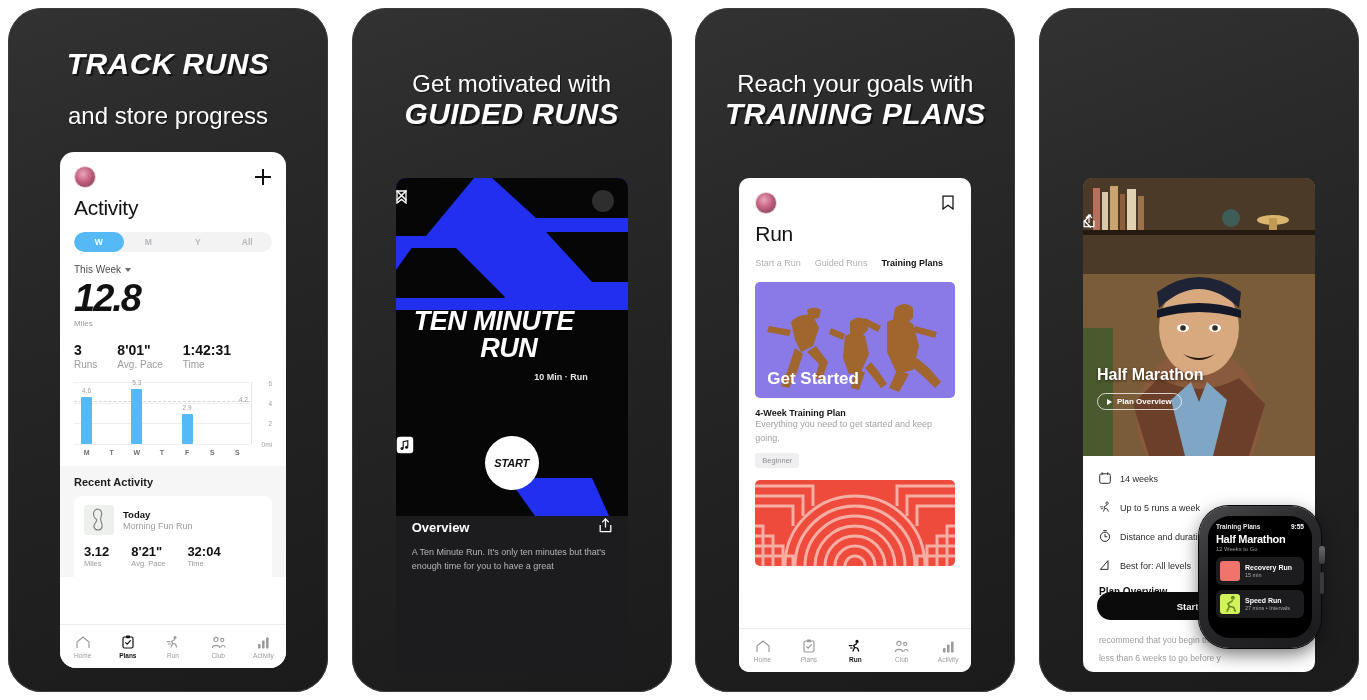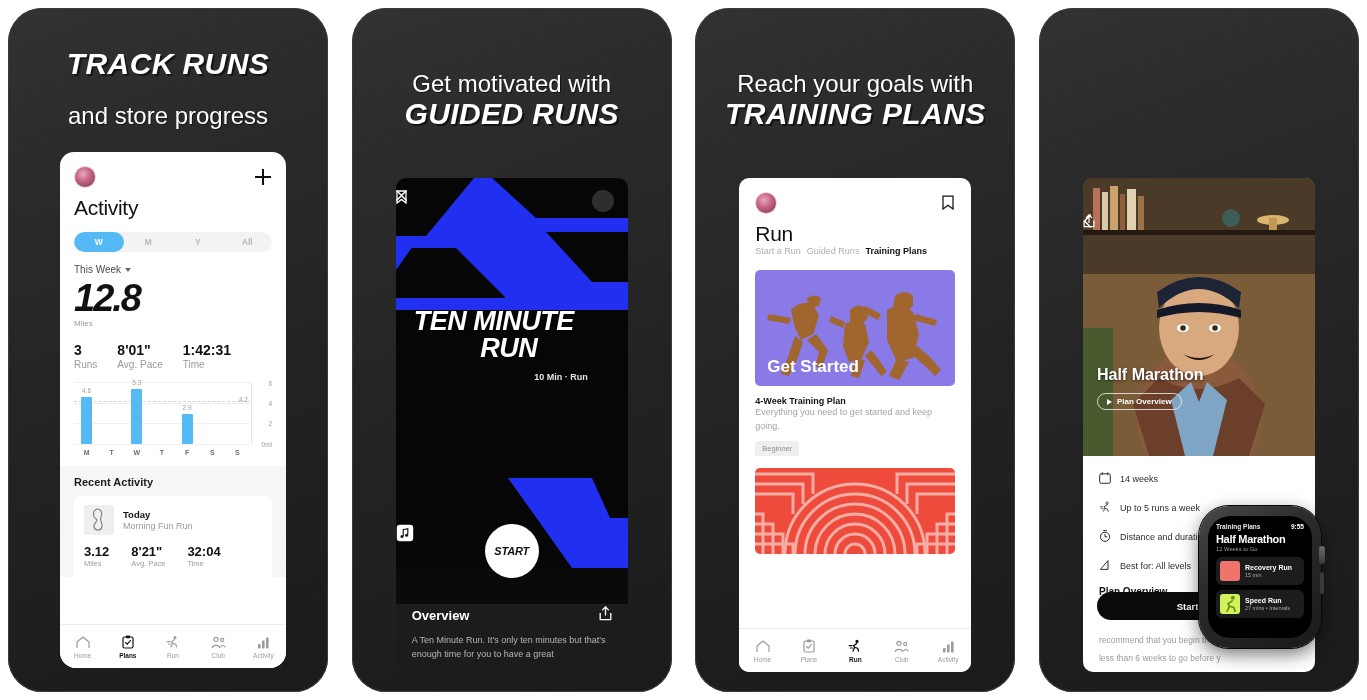--- a/index.html
+++ b/index.html
@@ -124,41 +124,41 @@
     position:absolute; left:0; right:0; bottom:0; height:44px; background:#fff;
     display:flex; align-items:center; border-top:1px solid #ececee;
   }
   .tabbar .tab { flex:1; text-align:center; }
   .tabbar .tab .ti { height:15px; display:flex; align-items:center; justify-content:center; }
   .tabbar .tab .tl { font-size:6.5px; color:#9b9b9e; margin-top:2px; }
   .tabbar .tab.active .tl { color:#111; font-weight:700;}
 
   
   .p2-screen { top: 170px; left: 44px; width: 232px; height: 494px; background:#1c1c1e; border-radius:10px;}
-  .p2-hero { position:relative; height:426px; background:#0a0a0a; overflow:hidden;}
+  .p2-hero { position:relative; height:338px; background:#0a0a0a; overflow:hidden;}
   .p2-hero svg { position:absolute; inset:0; }
   .p2-top { position:absolute; top:12px; left:0; right:0; display:flex; justify-content:space-between; padding:0 14px; }
   .ic-sq { width:18px;height:18px;display:flex;align-items:center;justify-content:center;}
   .ic-close { width:22px;height:22px;border-radius:50%;background:rgba(255,255,255,.16);display:flex;align-items:center;justify-content:center;}
   .p2-titles { position:absolute; left:0; right:0; top:130px; text-align:left; padding-left:18px; }
   .p2-t1 { font-size:27px; font-weight:800; font-style:italic; color:#fff; line-height:1.0; text-shadow:2px 2px 0 rgba(0,0,0,.35); letter-spacing:-0.5px;}
   .p2-sub { font-size:9px; color:#e6e6e6; margin-top:10px; padding-left:2px;}
   .p2-ctrls { position:absolute; bottom:26px; left:0; right:0; display:flex; align-items:center; justify-content:center; gap:30px;}
   .start-btn { width:54px;height:54px;border-radius:50%;background:#fff;display:flex;align-items:center;justify-content:center;font-size:11px;font-weight:800;font-style:italic;color:#111;letter-spacing:-0.2px;}
   .p2-overview { padding:2px 16px; }
   .p2-ov-row { display:flex; align-items:center; justify-content:space-between;}
   .p2-ov-title { font-size:13px; font-weight:700; color:#fff;}
   .p2-ov-body { font-size:9px; color:#b6b6b8; margin-top:9px; line-height:1.55;}
 
   
   .p3-screen { top:170px; left:44px; width:232px; height:494px; background:#fff; border-radius:10px;}
   .p3-top { padding:14px 16px 0 16px;}
   .bookmark { width:13px;height:16px;}
   .p3-title { font-size:21px; font-weight:500; color:#111; margin-top:8px; letter-spacing:-0.3px;}
-  .p3-tabs { display:flex; gap:6px; }
+  .p3-tabs { display:flex; gap:14px; margin-top:12px; }
   .p3-tabs span { font-size:9px; color:#b0b0b3; }
   .p3-tabs span.on { color:#111; font-weight:700; }
   .p3-card { margin:14px 16px 0 16px; }
   .p3-banner { height:116px; border-radius:5px; position:relative; overflow:hidden; display:flex; align-items:flex-end;}
   .p3-banner svg { position:absolute; inset:0; }
   .p3-banner .cap { position:relative; font-size:17px; font-weight:600; color:#fff; padding:0 12px 9px 12px; }
   .p3-meta { padding-top:10px; }
   .p3-meta .h { font-size:9px; font-weight:700; color:#111;}
   .p3-meta .d { font-size:9px; color:#a3a3a6; line-height:1.5;}
   .badge { display:inline-block; margin-top:8px; background:#efeff1; color:#8e8e93; font-size:7.5px; padding:3px 7px; border-radius:3px;}

